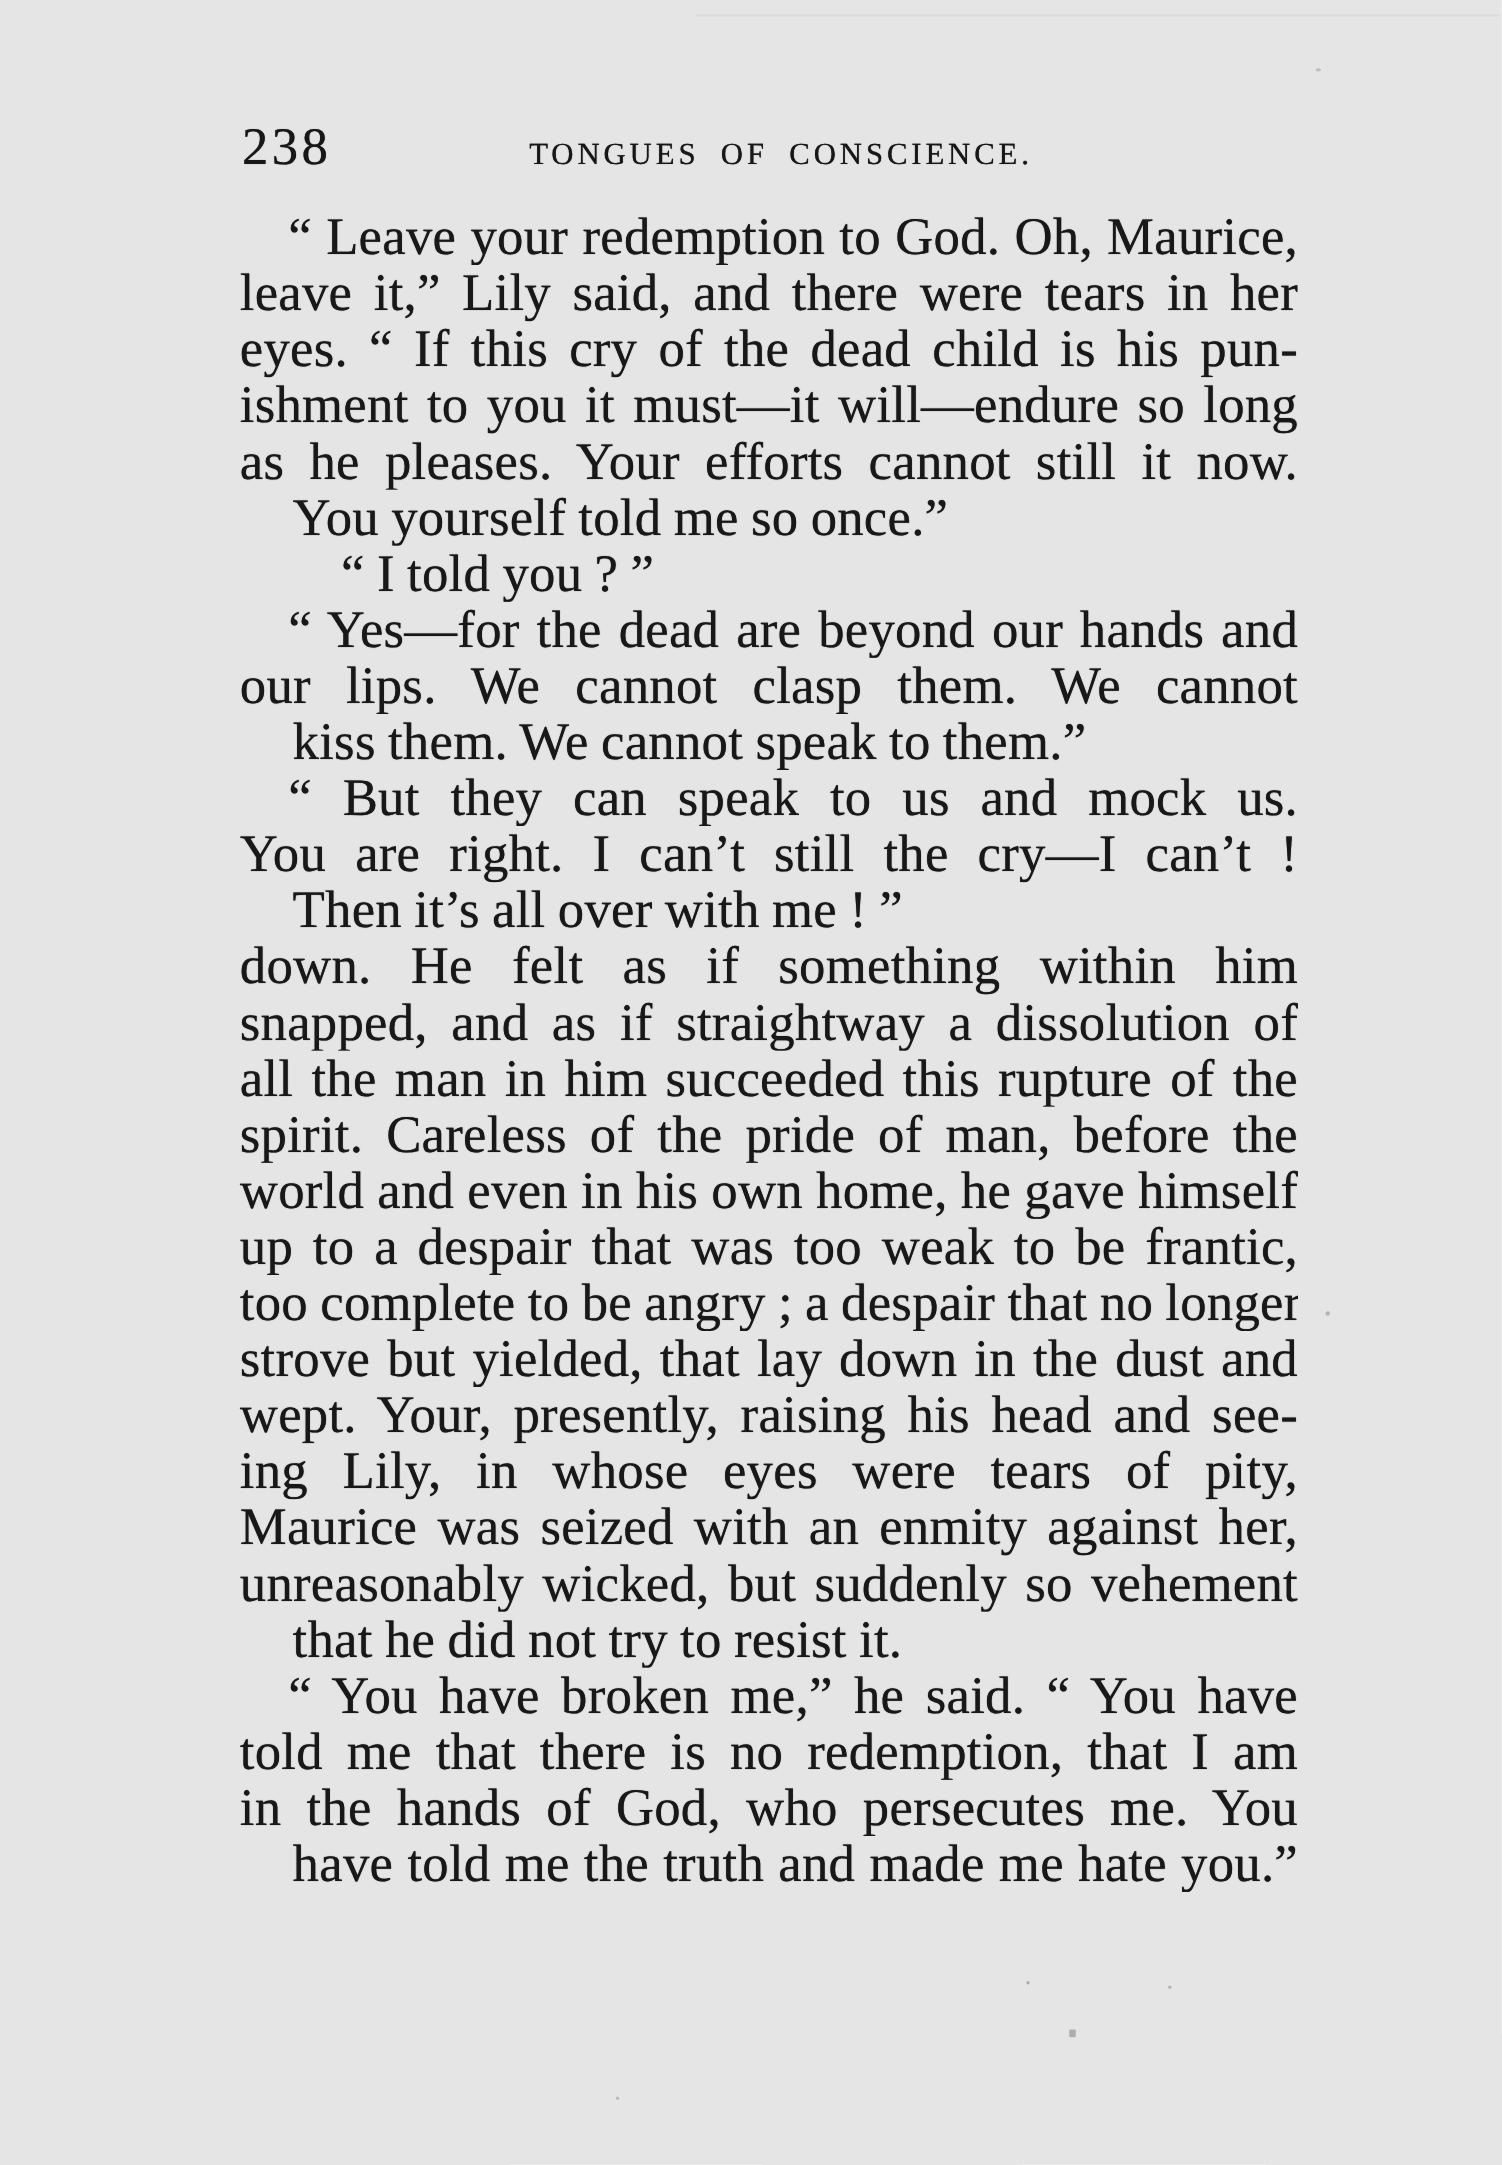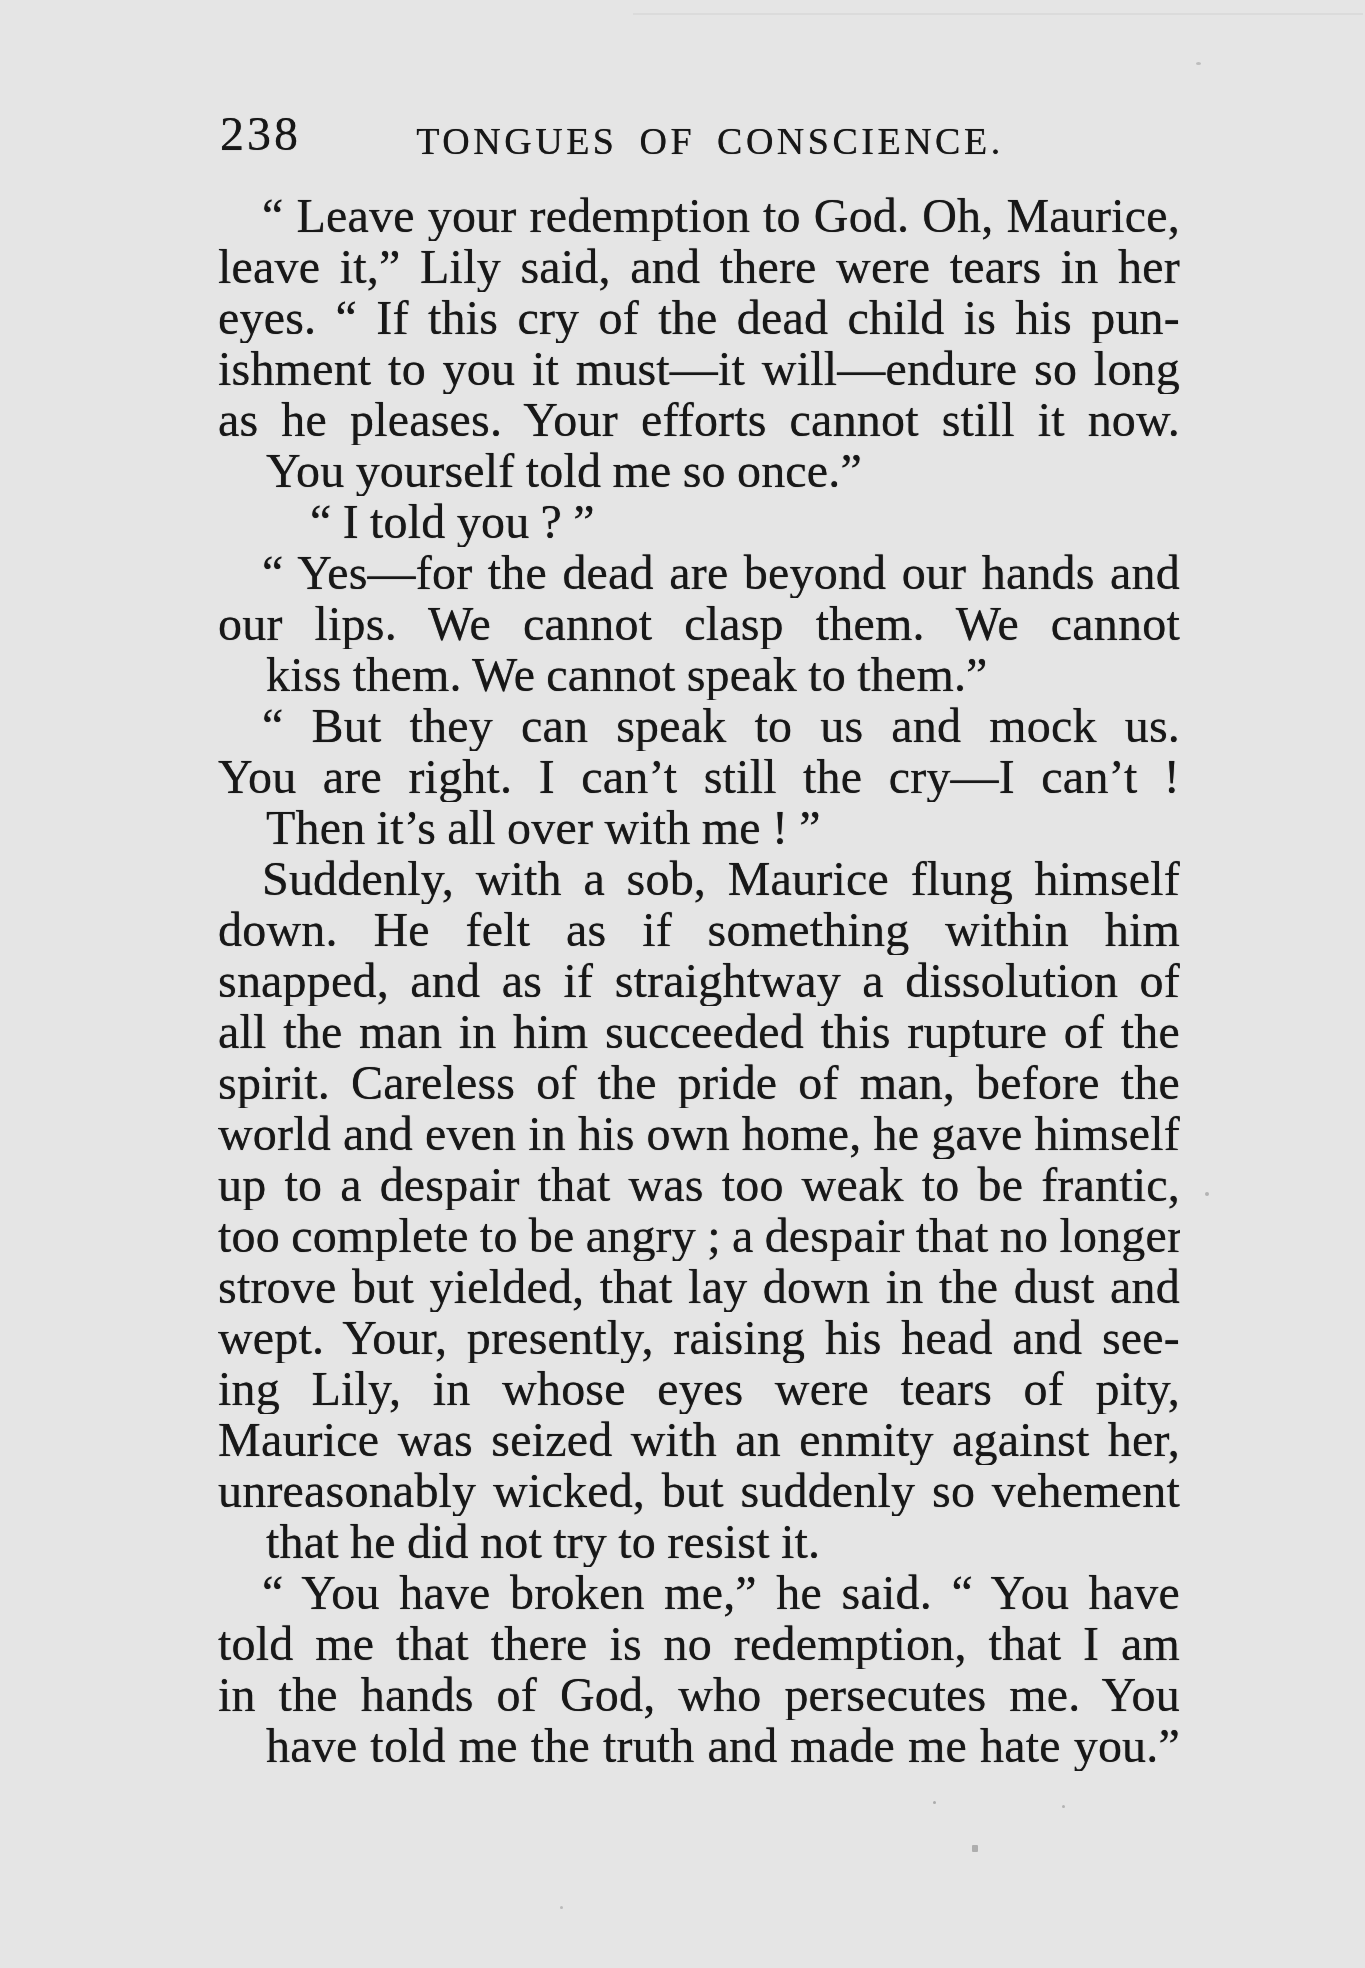--- a/index.html
+++ b/index.html
@@ -18,21 +18,21 @@
   
   .page-number {
     position:absolute; left:220px; top:108px;
     font-size:48px; line-height:52px; letter-spacing:3px;
     color:#171717;
     text-shadow:0 0 0.7px rgba(0,0,0,.75);
   }
   .running-title {
     position:absolute; left:415px; top:121px; width:590px;
     text-align:center;
-    font-size:38px; line-height:40px;
+    font-size:28px; line-height:40px;
     letter-spacing:3.5px; word-spacing:9px;
     color:#171717;
     text-shadow:0 0 0.7px rgba(0,0,0,.8);
   }
   
   .page-text {
     position:absolute; left:218px; top:190px; width:962px;
     font-size:48px; line-height:51px;
     letter-spacing:0.2px; word-spacing:-1px;
     color:#181818;
@@ -71,21 +71,20 @@
       <div class="line">ishment to you it must—it will—endure so long</div>
       <div class="line">as he pleases.  Your efforts cannot still it now.</div>
       <div class="line last">You yourself told me so once.”</div>
       <div class="line first last">“ I told you ? ”</div>
       <div class="line first">“ Yes—for the dead are beyond our hands and</div>
       <div class="line">our lips.  We cannot clasp them.  We cannot</div>
       <div class="line last">kiss them.  We cannot speak to them.”</div>
       <div class="line first">“ But they can speak to us and mock us.</div>
       <div class="line">You are right.  I can’t still the cry—I can’t !</div>
       <div class="line last">Then it’s all over with me ! ”</div>
-      <div class="line first">Suddenly, with a sob, Maurice flung himself</div>
       <div class="line">down.  He felt as if something within him</div>
       <div class="line">snapped, and as if straightway a dissolution of</div>
       <div class="line">all the man in him succeeded this rupture of the</div>
       <div class="line">spirit.  Careless of the pride of man, before the</div>
       <div class="line">world and even in his own home, he gave himself</div>
       <div class="line">up to a despair that was too weak to be frantic,</div>
       <div class="line">too complete to be angry ; a despair that no longer</div>
       <div class="line">strove but yielded, that lay down in the dust and</div>
       <div class="line">wept.  Your, presently, raising his head and see-</div>
       <div class="line">ing Lily, in whose eyes were tears of pity,</div>

